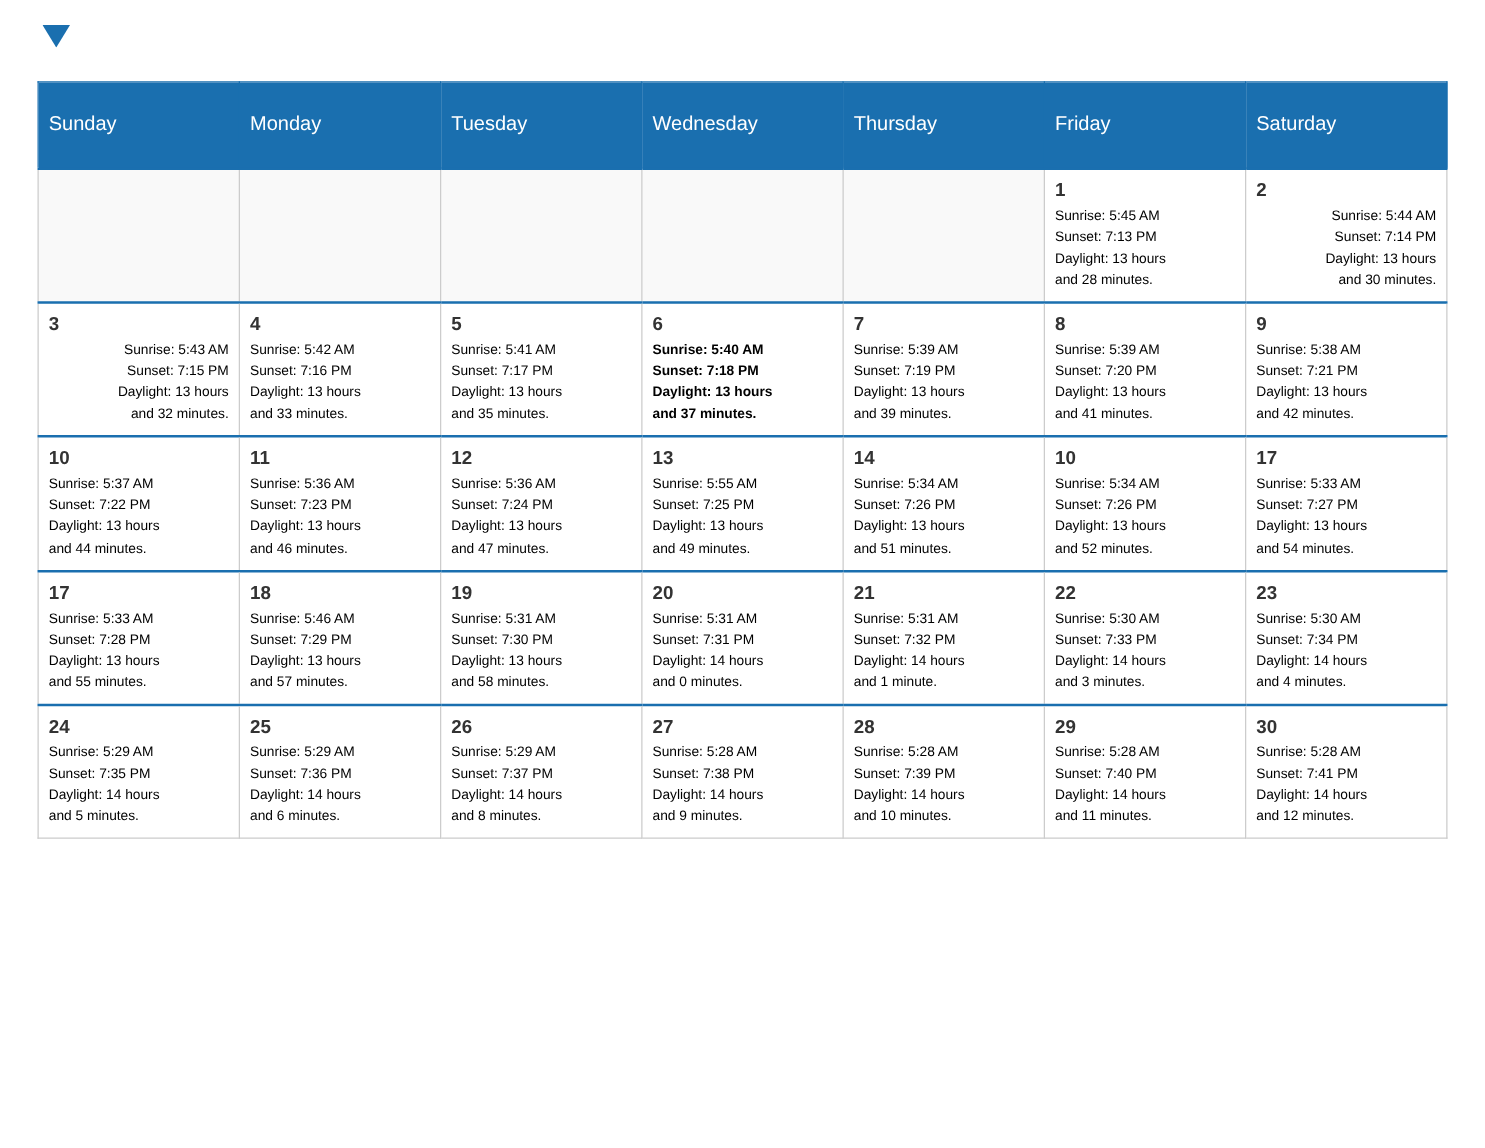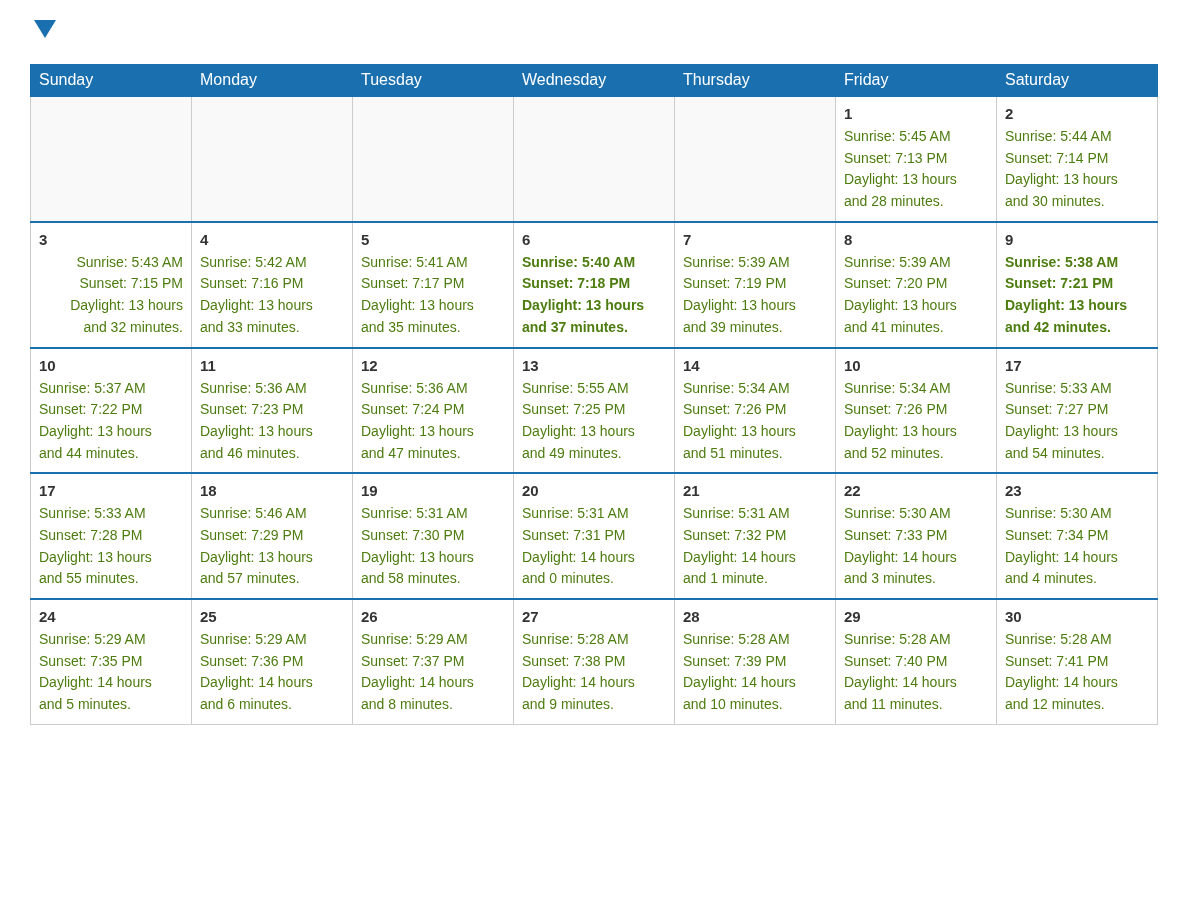--- a/index.html
+++ b/index.html
@@ -41,21 +41,21 @@
       margin-top: 4px;
     }
     .calendar {
       width: 100%;
       border-collapse: collapse;
       border: 1px solid #999;
     }
     .calendar th {
       background-color: #1a6faf;
       color: #fff;
-      padding: 6px 8px;
+      padding: 25px 8px;
       text-align: left;
       font-size: 16px;
       font-weight: normal;
       border: 1px solid #1a6faf;
     }
     .calendar td {
       vertical-align: top;
       padding: 8px;
       border: 1px solid #ccc;
       border-top: 2px solid #1a6faf;
@@ -63,22 +63,22 @@
       font-size: 13px;
       min-height: 100px;
     }
     .day-number {
       font-size: 15px;
       font-weight: bold;
       margin-bottom: 4px;
       display: block;
     }
     .day-info {
-      font-size: 14px;
-      color: #4d7c0f;
+      font-size: 11px;
+      color: #000000;
       line-height: 1.55;
     }
     .empty-cell {
       background: #f9f9f9;
     }
     .logo-wrapper {
       display: flex;
       align-items: center;
       gap: 0px;
     }
@@ -132,21 +132,21 @@
         <td class="empty-cell" style="border-top: 2px solid rgb(26, 111, 175);"></td>
         <td>
           <span class="day-number">1</span>
           <div class="day-info" style="white-space: pre-line;">Sunrise: 5:45 AM
 Sunset: 7:13 PM
 Daylight: 13 hours
 and 28 minutes.</div>
         </td>
         <td>
           <span class="day-number">2</span>
-          <div class="day-info" style="white-space: pre-line;">Sunrise: 5:44 AM
+          <div class="day-info" style="white-space: pre-line; text-align: right;">Sunrise: 5:44 AM
 Sunset: 7:14 PM
 Daylight: 13 hours
 and 30 minutes.</div>
         </td>
       </tr>
       <tr>
         <td>
           <span class="day-number">3</span>
           <div class="day-info" style="white-space: pre-line; text-align: right;">Sunrise: 5:43 AM
 Sunset: 7:15 PM
@@ -183,21 +183,21 @@
         </td>
         <td>
           <span class="day-number">8</span>
           <div class="day-info" style="white-space: pre-line;">Sunrise: 5:39 AM
 Sunset: 7:20 PM
 Daylight: 13 hours
 and 41 minutes.</div>
         </td>
         <td>
           <span class="day-number">9</span>
-          <div class="day-info" style="white-space: pre-line; font-weight: bold;">Sunrise: 5:38 AM
+          <div class="day-info" style="white-space: pre-line;">Sunrise: 5:38 AM
 Sunset: 7:21 PM
 Daylight: 13 hours
 and 42 minutes.</div>
         </td>
       </tr>
       <tr>
         <td>
           <span class="day-number">10</span>
           <div class="day-info" style="white-space: pre-line;">Sunrise: 5:37 AM
 Sunset: 7:22 PM

